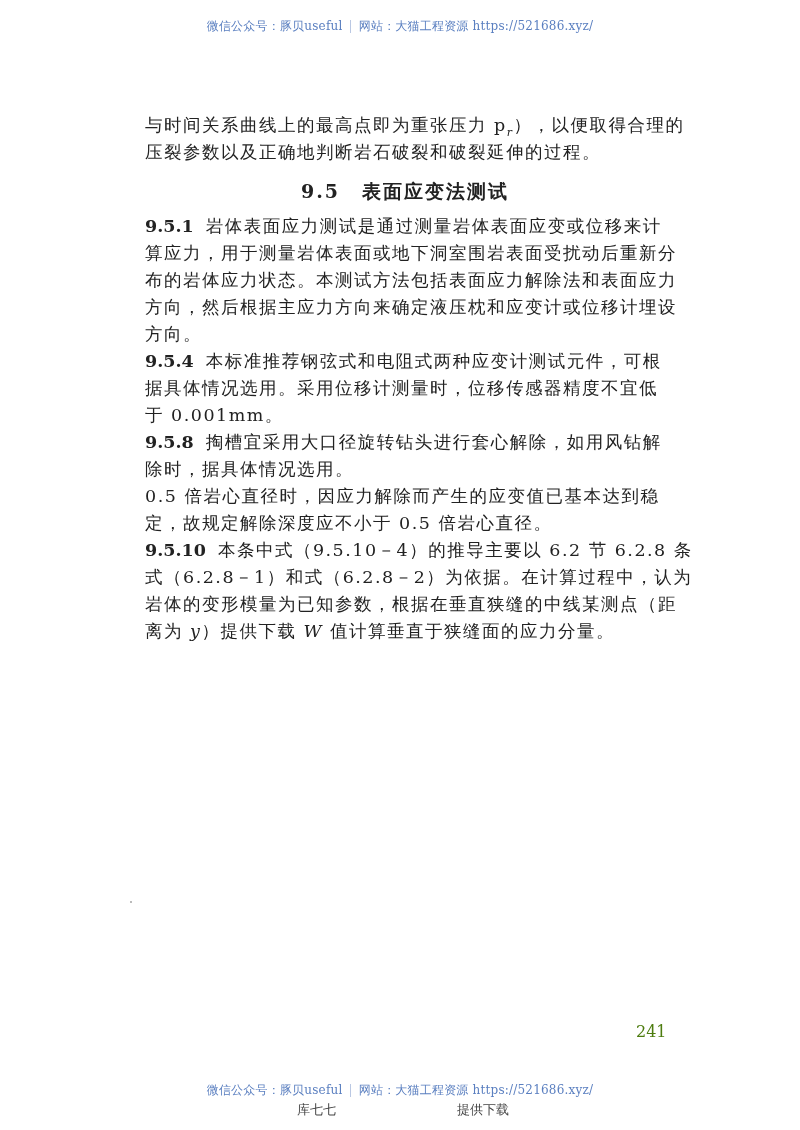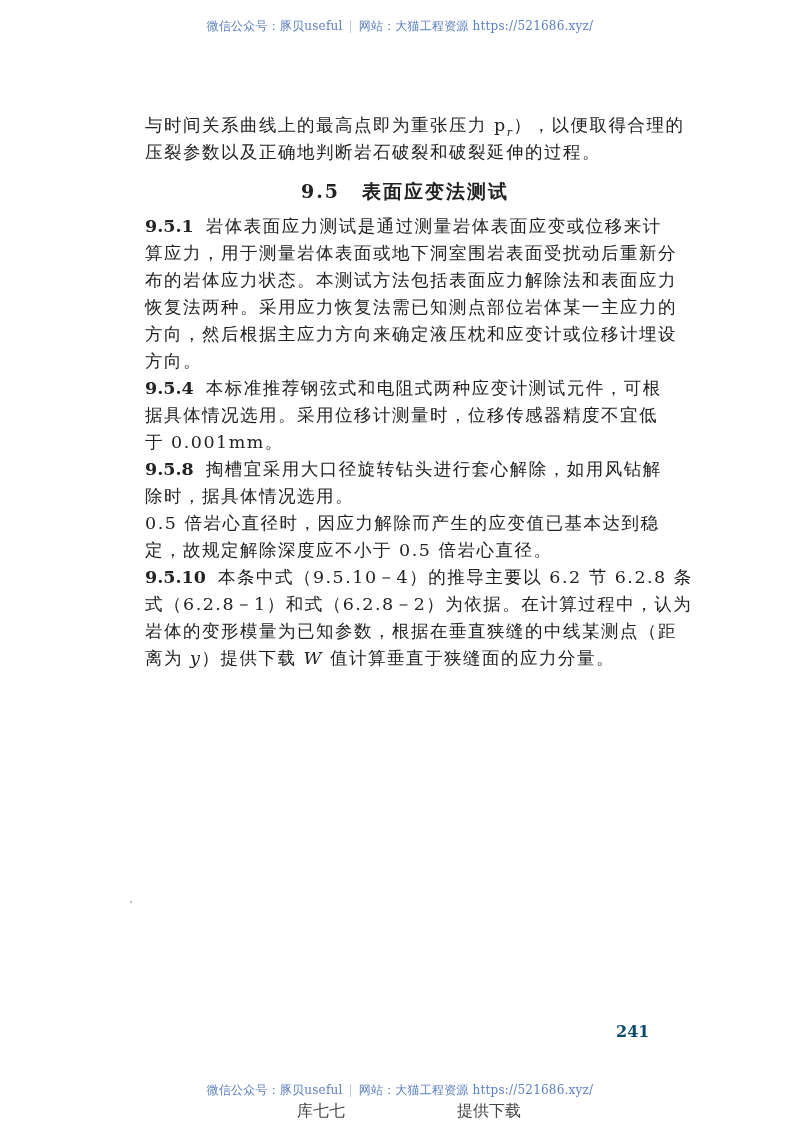--- a/index.html
+++ b/index.html
@@ -3,34 +3,34 @@
 <meta charset="utf-8">
 <style>
   html, body { margin: 0; padding: 0; background: #ffffff; }
   body { width: 800px; height: 1130px; position: relative; overflow: hidden;
          font-family: "DejaVu Serif", "Liberation Serif", serif; color: #222; }
   .watermark { position: absolute; left: 0; width: 800px; text-align: center;
                font-size: 12px; color: #5a7fc0; white-space: nowrap; letter-spacing: 0.2px; }
   .watermark .sep { color: #b7c6e2; margin: 0 6px; }
   .wm-top { top: 18px; }
   .wm-bottom { top: 1082px; }
-  .credit { position: absolute; top: 1101px; font-size: 16px; color: #444;
+  .credit { position: absolute; top: 1101px; font-size: 13px; color: #444;
             font-family: "DejaVu Sans", sans-serif; }
   .credit-left { left: 297px; }
   .credit-right { left: 441px; margin-left: 16px; }
   .content { position: absolute; left: 145px; width: 520px; top: 112px; }
   .line { font-size: 17.5px; line-height: 27px; height: 27px; white-space: nowrap;
           letter-spacing: 1.5px; }
   .section-title { text-align: center; font-size: 19px; font-weight: bold; height: 43px;
                    line-height: 43px; margin-top: 4px; letter-spacing: 2px; }
   .section-title .num { margin-right: 22px; margin-top: 38px; }
   .clause-no { font-weight: bold; margin-right: 12px; letter-spacing: 0; }
   .indent { padding-left: 36px; }
   .ital { font-style: italic; }
-  .page-number { position: absolute; left: 616px; top: 1022px; font-size: 16px; color: #0c4a6e; font-weight: bold; }
+  .page-number { position: absolute; left: 636px; top: 1022px; font-size: 16px; color: #4d7c0f; }
   .speck { position: absolute; left: 130px; top: 901px; width: 2px; height: 2px; background: #bbb; }
 </style>
 </head>
 <body>
 
 <div class="watermark wm-top">
   <span>微信公众号：豚贝useful</span><span class="sep">|</span><span>网站：大猫工程资源 https://521686.xyz/</span>
 </div>
 
 <div class="content">
@@ -40,21 +40,20 @@
   </div>
 
   <div class="section-title">
     <span class="num">9.5</span><span>表面应变法测试</span>
   </div>
 
   <div>
     <div class="line"><span class="clause-no">9.5.1</span><span>岩体表面应力测试是通过测量岩体表面应变或位移来计</span></div>
     <div class="line">算应力，用于测量岩体表面或地下洞室围岩表面受扰动后重新分</div>
     <div class="line">布的岩体应力状态。本测试方法包括表面应力解除法和表面应力</div>
-    <div class="line">恢复法两种。采用应力恢复法需已知测点部位岩体某一主应力的</div>
     <div class="line">方向，然后根据主应力方向来确定液压枕和应变计或位移计埋设</div>
     <div class="line">方向。</div>
   </div>
 
   <div>
     <div class="line"><span class="clause-no">9.5.4</span><span>本标准推荐钢弦式和电阻式两种应变计测试元件，可根</span></div>
     <div class="line">据具体情况选用。采用位移计测量时，位移传感器精度不宜低</div>
     <div class="line">于 0.001mm。</div>
   </div>
 

